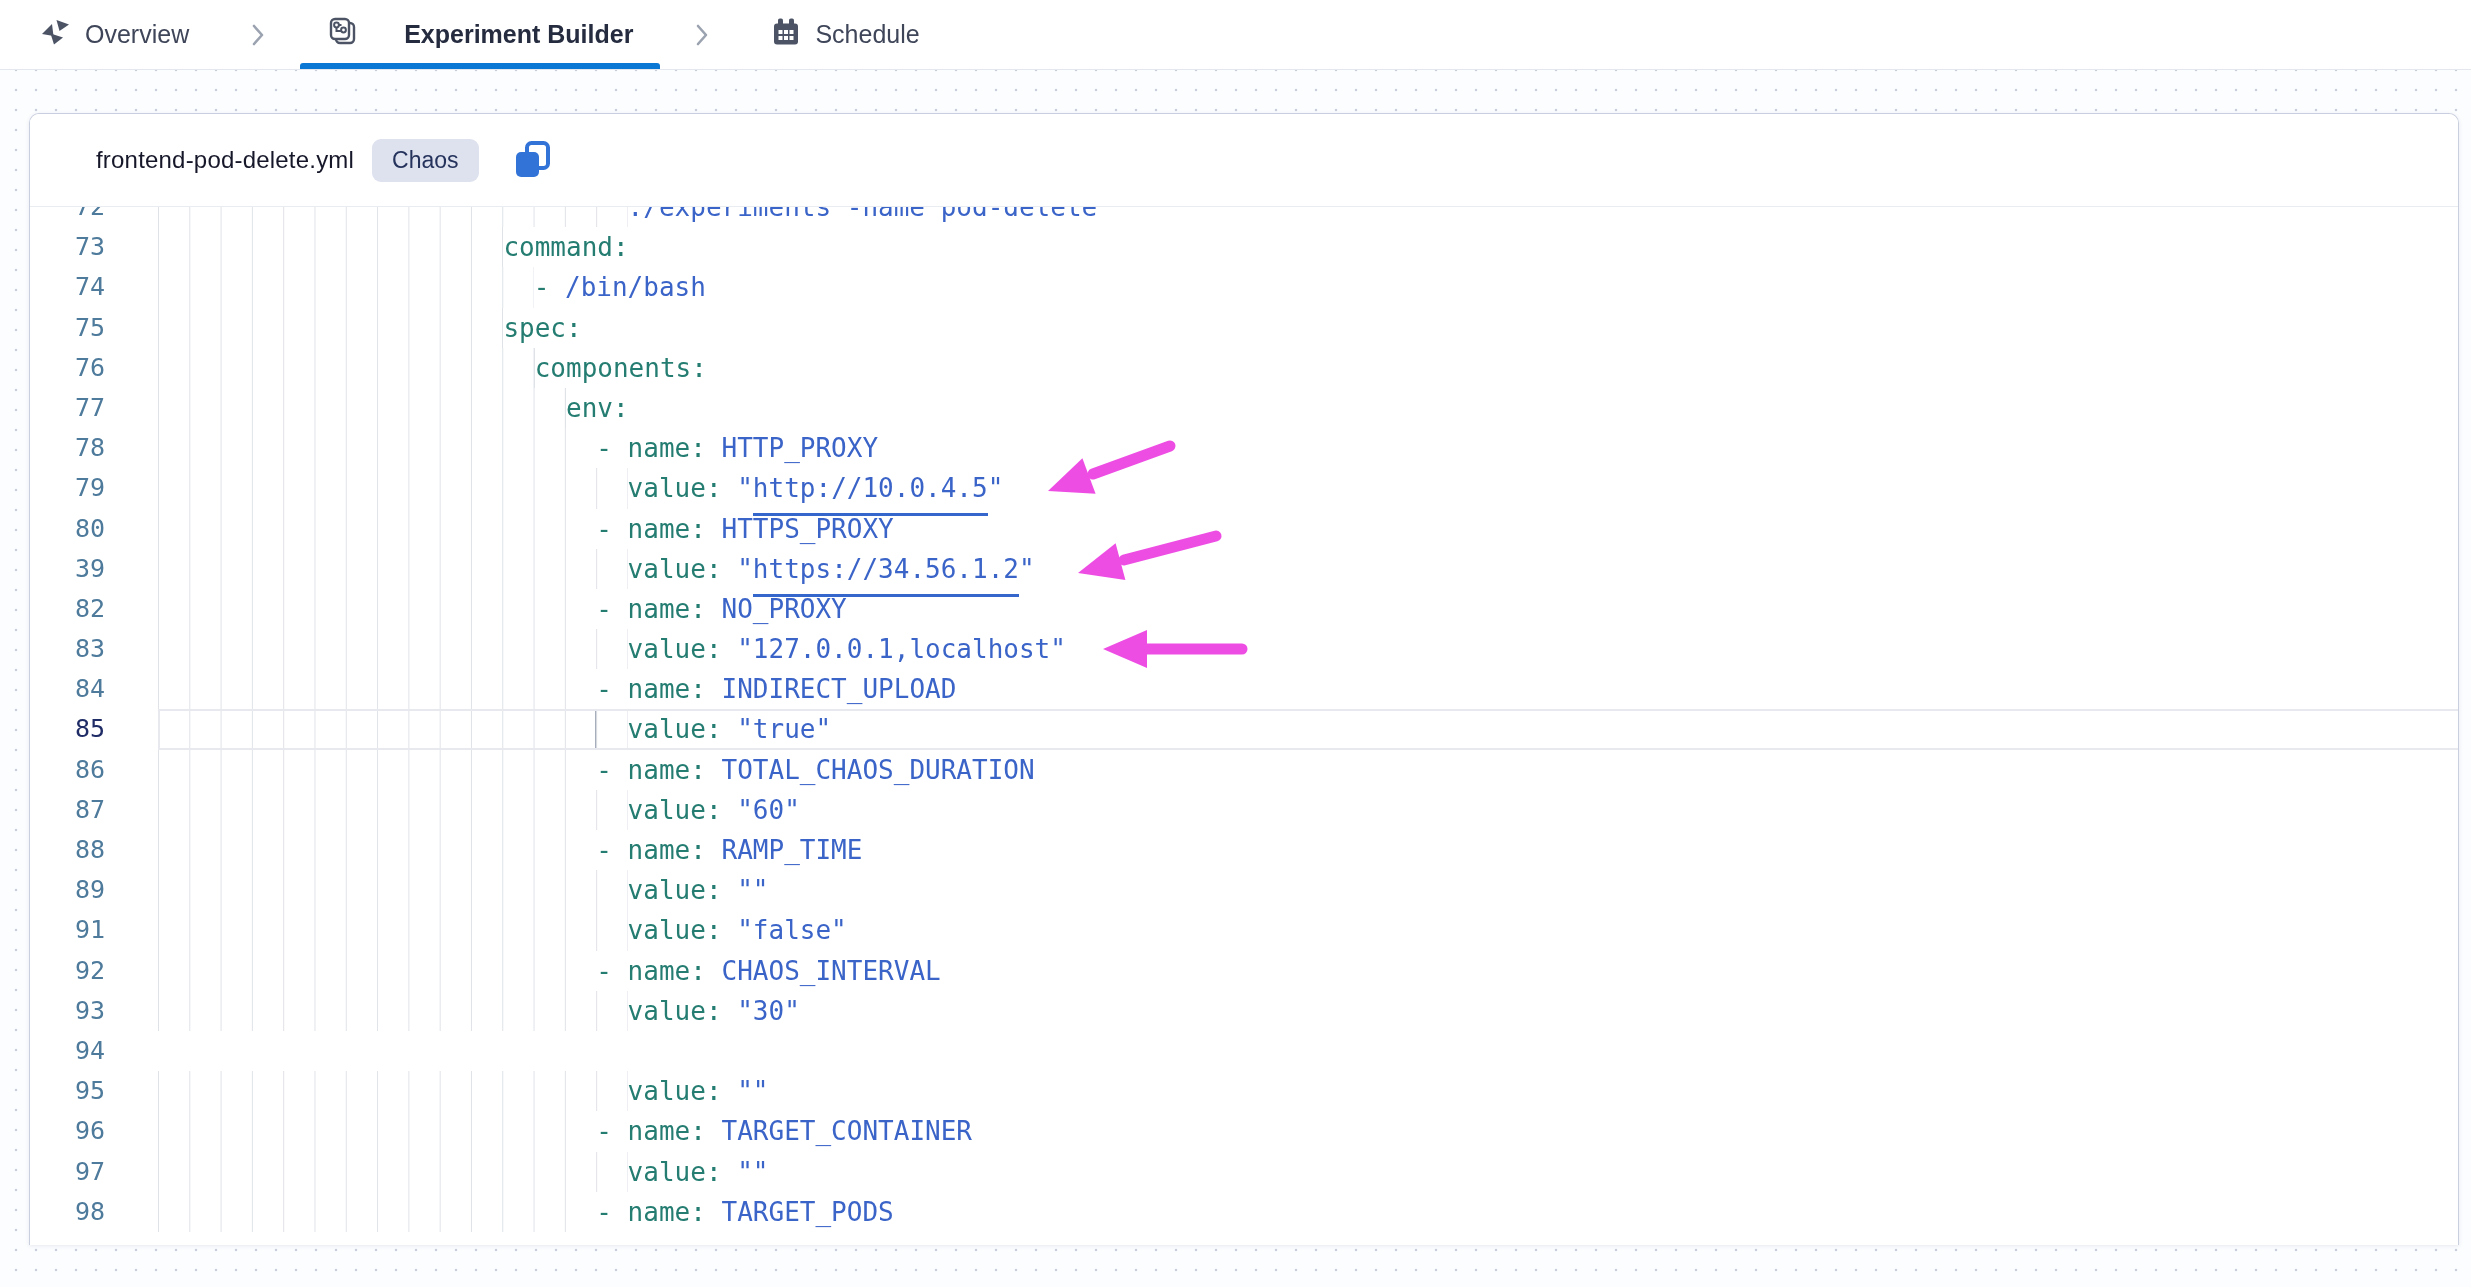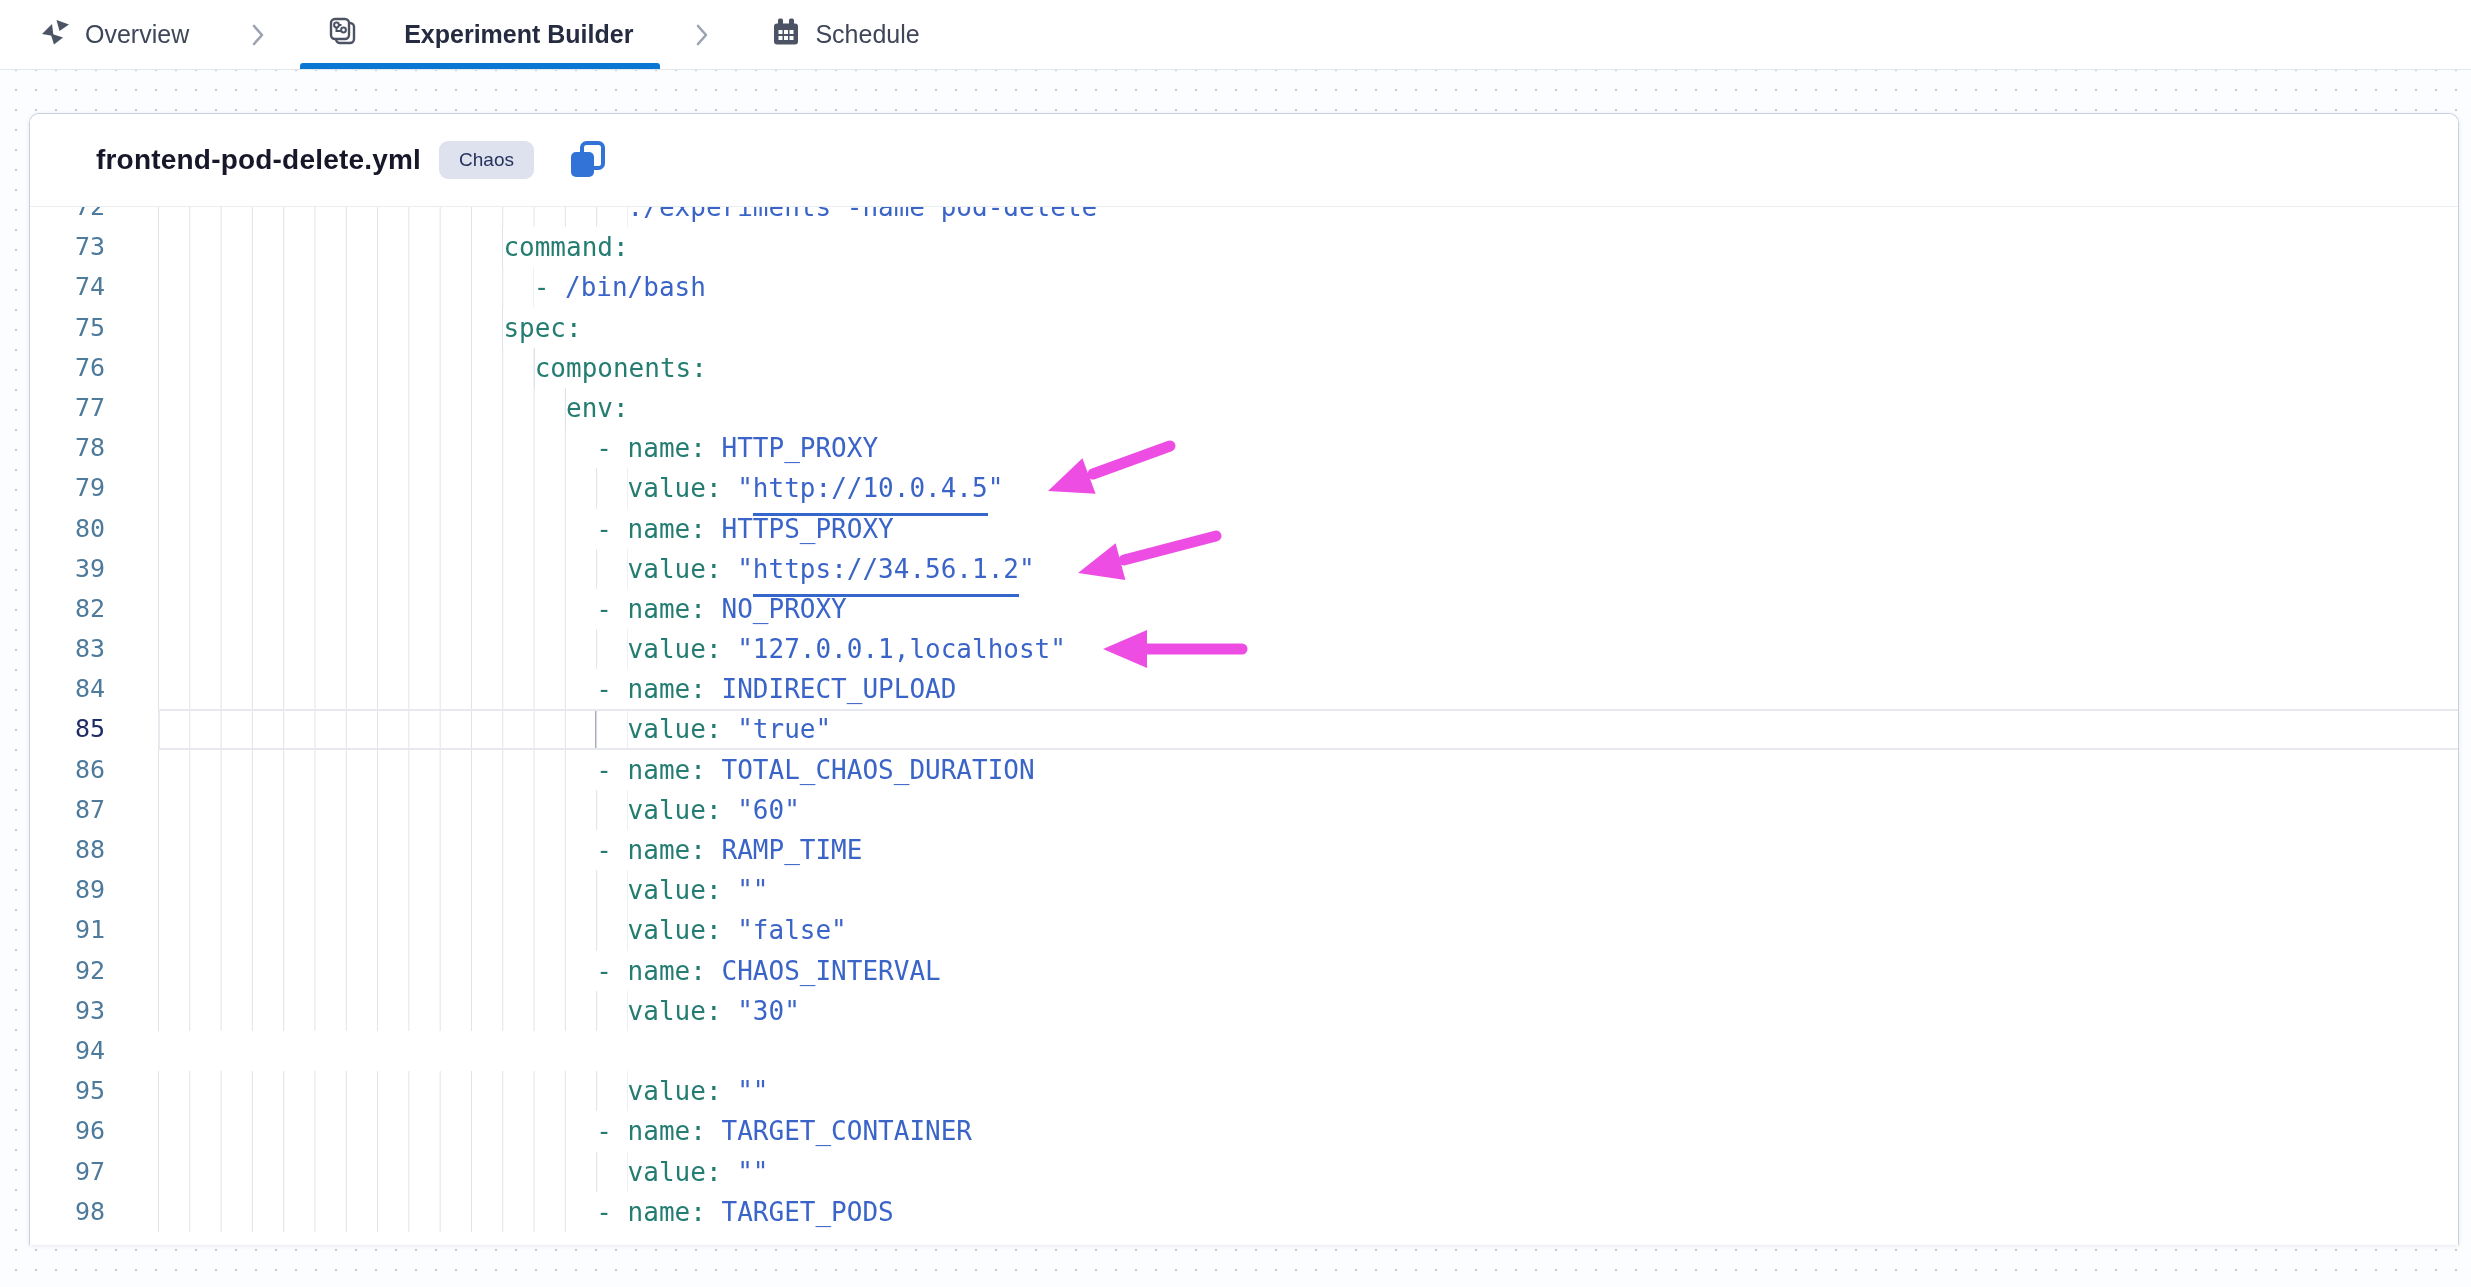--- a/index.html
+++ b/index.html
@@ -30,23 +30,23 @@
   .workspace{position:absolute;left:0;right:0;top:70px;bottom:0;background:var(--ws-bg);
     background-image:radial-gradient(circle,var(--dot) 1.4px,transparent 1.6px);
     background-size:20px 20px;background-position:6px 10px;}
 
   
   .card{position:absolute;left:29px;top:43px;width:2430px;height:1132px;
     background:#fff;border:1px solid var(--card-border);border-bottom:none;
     border-radius:10px 10px 0 0;box-shadow:0 1px 4px rgba(40,50,80,.10);overflow:hidden;}
   .card-header{height:93px;display:flex;align-items:center;padding-left:66px;
     background:#fff;border-bottom:1px solid #e9ecf1;position:relative;z-index:3;}
-  .filename{font-size:28px;font-weight:700;color:var(--title);letter-spacing:.2px;}
+  .filename{font-size:24px;font-weight:400;color:var(--title);letter-spacing:.2px;}
   .badge{margin-left:18px;background:var(--badge-bg);color:var(--badge-text);
-    font-size:19px;padding:8px 20px;border-radius:9px;}
+    font-size:23px;padding:8px 20px;border-radius:9px;}
   .copy-btn{margin-left:32px;background:none;border:none;cursor:pointer;line-height:0;}
 
   
   .editor{position:relative;height:1038px;overflow:hidden;background:#fff;
     font-family:"DejaVu Sans Mono",monospace;font-size:26px;}
   .line{display:flex;height:40.2px;line-height:40.2px;position:relative;white-space:pre;}
   .line:first-child{margin-top:-20px;}
   .gutter-num{flex:0 0 75px;text-align:right;color:var(--gutter);font-size:25px;}
   .codetext{margin-left:53px;display:block;white-space:pre;}
   .ws{display:inline-block;height:100%;vertical-align:top;

